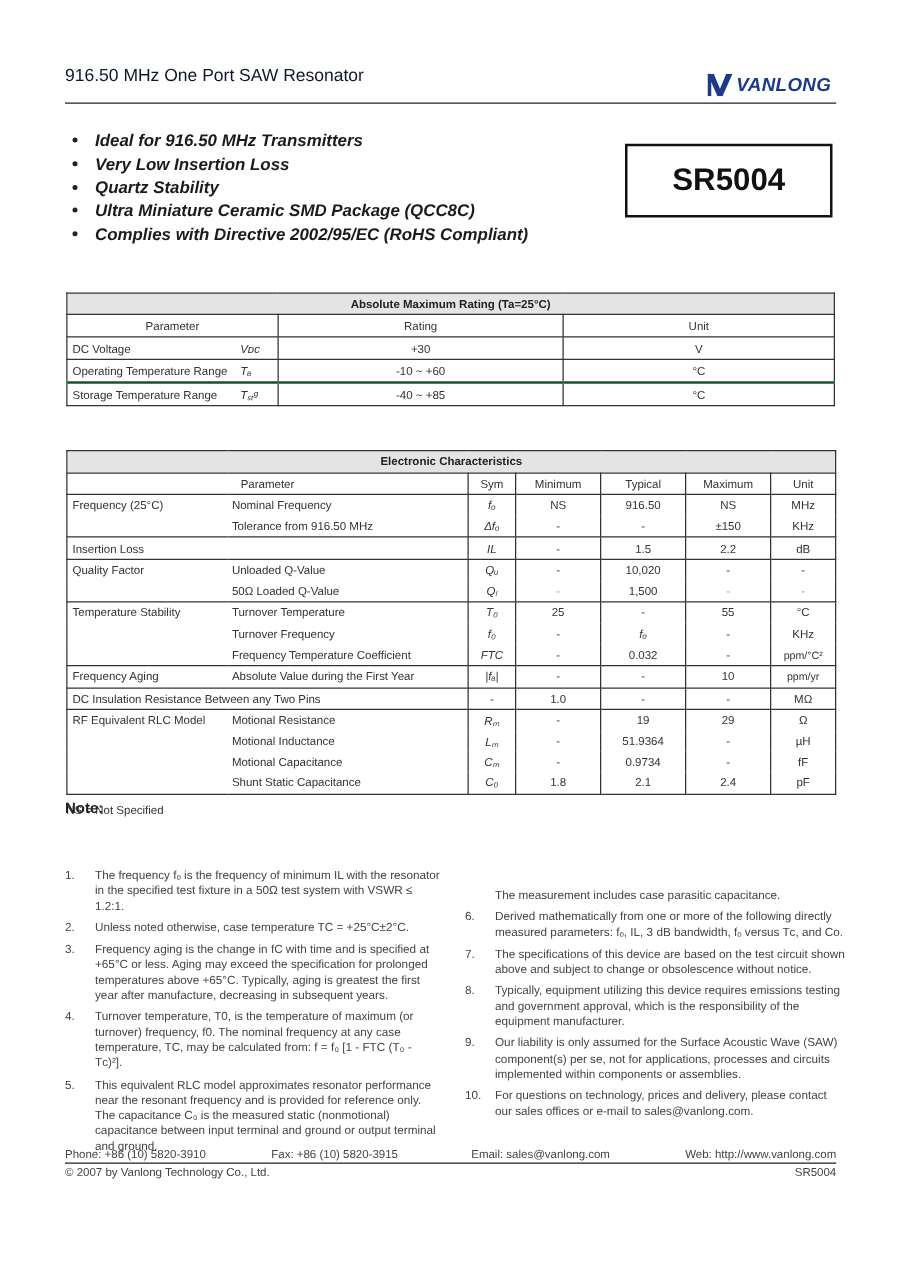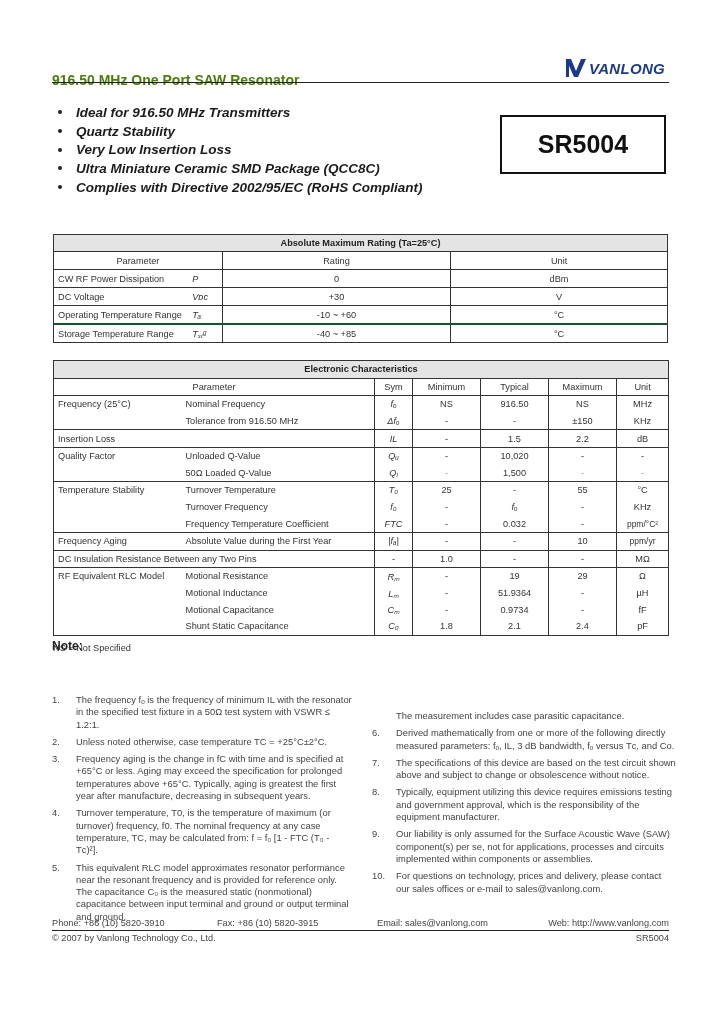--- a/index.html
+++ b/index.html
@@ -1,19 +1,19 @@
 <!DOCTYPE html>
 <html><head>
 <meta charset="utf-8">
 <style>
   html, body { margin: 0; padding: 0; background: #ffffff; }
   body { width: 720px; height: 1012px; position: relative; font-family: "Liberation Sans", sans-serif; color: #222; overflow: hidden; }
   .page { position: absolute; left: 0; top: 0; width: 720px; height: 1012px; }
 
-  .hdr-title { position: absolute; left: 52px; top: 72px; font-size: 14px; font-weight: bold; color: #4d7c0f; }
+  .hdr-title { position: absolute; left: 52px; top: 52px; font-size: 14px; font-weight: normal; color: #0f172a; }
   .hdr-rule { position: absolute; left: 52px; top: 82px; width: 617px; height: 1px; background: #222; }
   .logo { position: absolute; left: 566px; top: 59px; display: flex; align-items: center; gap: 3px; }
   .logo-mark { width: 20px; height: 18px; }
   .logo-text { font-size: 15px; font-weight: bold; font-style: italic; color: #1d3a8a; letter-spacing: 0.3px; }
 
   .features { position: absolute; left: 58px; top: 103px; margin: 0; padding: 0; list-style: none; }
   .features li { height: 18.7px; font-size: 13.5px; font-weight: bold; font-style: italic; color: #1b1b1b; display: flex; align-items: center; }
   .features li .bullet { display: inline-block; width: 4px; height: 4px; background: #222; border-radius: 50%; margin-right: 14px; }
 
   .part-box { position: absolute; left: 500px; top: 115px; width: 166px; height: 59px; border: 2px solid #111; display: flex; align-items: center; justify-content: center; box-sizing: border-box; }
@@ -64,25 +64,25 @@
   </div>
   <div class="hdr-rule"></div>
 
   <ul class="features">
     <li>
         <span class="bullet"></span>
         <span>Ideal for 916.50 MHz Transmitters</span>
       </li>
     <li>
         <span class="bullet"></span>
+        <span>Very Low Insertion Loss</span>
+      </li>
+    <li>
+        <span class="bullet"></span>
         <span>Quartz Stability</span>
-      </li>
-    <li>
-        <span class="bullet"></span>
-        <span>Very Low Insertion Loss</span>
       </li>
     <li>
         <span class="bullet"></span>
         <span>Ultra Miniature Ceramic SMD Package (QCC8C)</span>
       </li>
     <li>
         <span class="bullet"></span>
         <span>Complies with Directive 2002/95/EC (RoHS Compliant)</span>
       </li>
   </ul>
@@ -100,26 +100,20 @@
         <col style="width:0px">
       </colgroup>
     <tbody>
         <tr>
           <td class="tbl-title" colspan="4">Absolute Maximum Rating (Ta=25°C)</td>
         </tr>
     <tr>
       <td class="c" colspan="2">Parameter</td>
       <td class="c">Rating</td>
       <td class="c">Unit</td>
-    </tr>
-    <tr>
-      <td class="l" style="border-right:none">CW RF Power Dissipation</td>
-      <td class="l sym" style="border-left:none">P</td>
-      <td class="c">0</td>
-      <td class="c">dBm</td>
     </tr>
     <tr>
       <td class="l" style="border-right:none">DC Voltage</td>
       <td class="l sym" style="border-left:none">Vᴅᴄ</td>
       <td class="c">+30</td>
       <td class="c">V</td>
     </tr>
     <tr>
       <td class="l" style="border-right:none">Operating Temperature Range</td>
       <td class="l sym" style="border-left:none">Tₐ</td>

